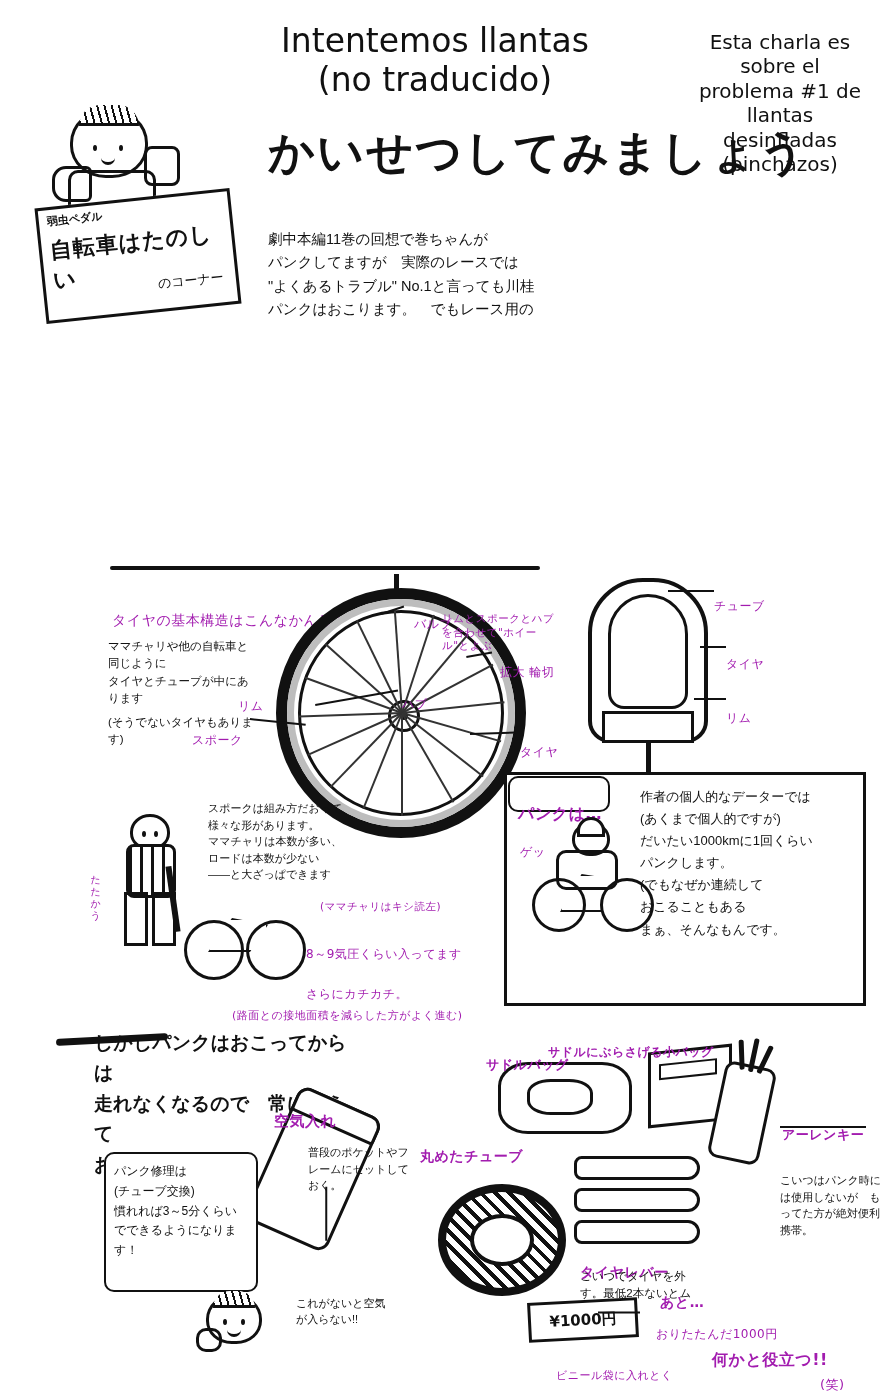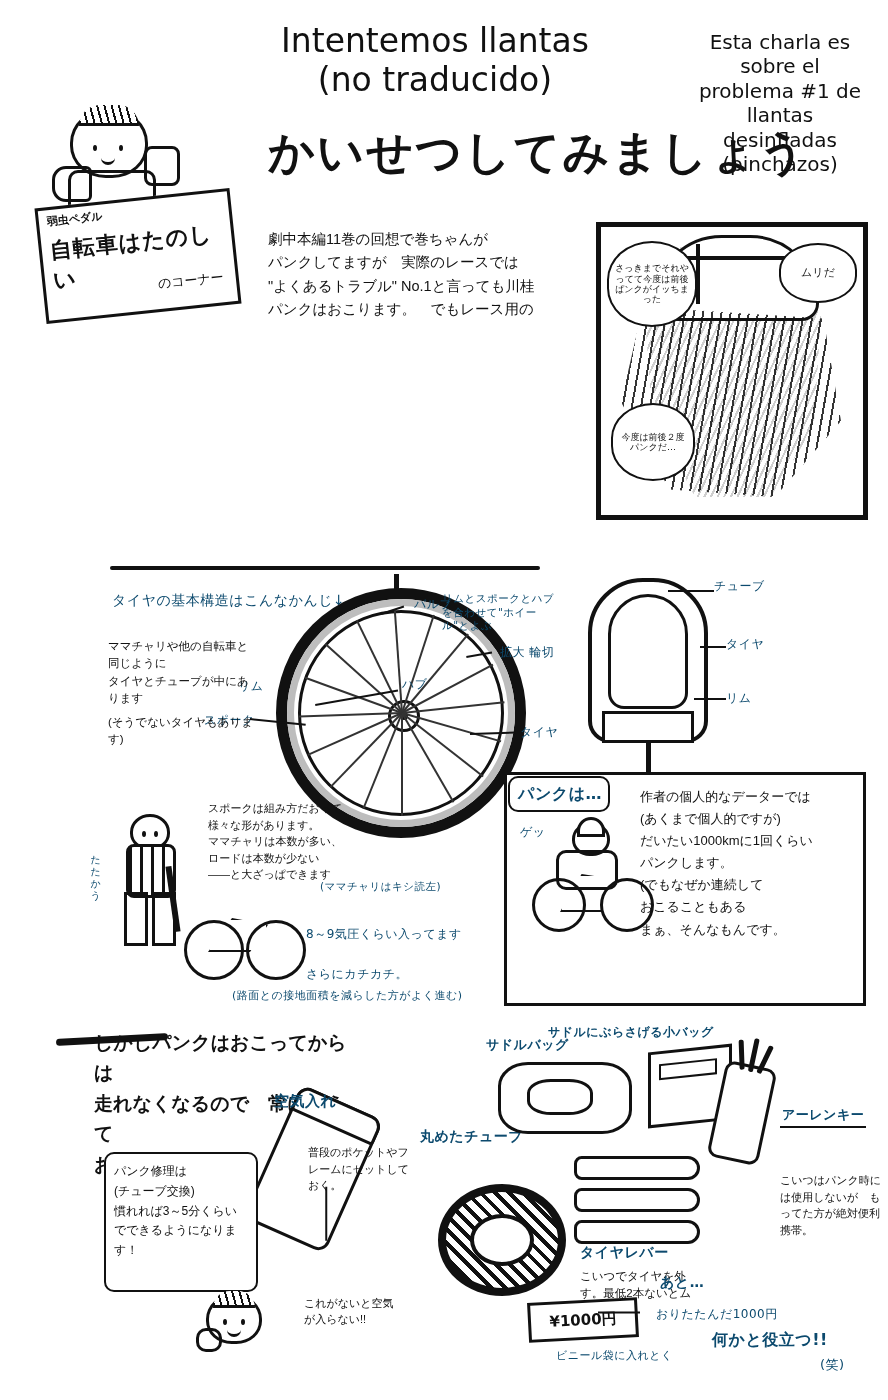--- a/index.html
+++ b/index.html
@@ -5,22 +5,22 @@
   html,body{margin:0;padding:0;background:#fff;}
   body{width:888px;height:1400px;position:relative;overflow:hidden;
        font-family:"Liberation Sans",sans-serif;color:#111;}
   .page{position:absolute;inset:0;background:#ffffff;}
 
   
   .title-es{position:absolute;left:200px;top:22px;width:470px;text-align:center;
             font-size:33px;line-height:1.18;color:#111;font-family:"DejaVu Sans",sans-serif;}
   .sidenote-es{position:absolute;left:690px;top:30px;width:180px;text-align:center;
             font-size:20px;line-height:1.22;color:#111;font-family:"DejaVu Sans",sans-serif;}
-  .jp{position:absolute;font-family:"DejaVu Sans",sans-serif;color:#0c4a6e;
-      letter-spacing:.5px;white-space:pre;}
+  .jp{position:absolute;font-family:"DejaVu Sans",sans-serif;color:#a21caf;
+      letter-spacing:.5px;white-space:pre;margin-top:20px;}
   .jp.b{font-weight:bold;}
 
   
   .brush{position:absolute;font-family:"DejaVu Sans",sans-serif;font-weight:bold;
          color:#111;letter-spacing:2px;}
 
   
   .panel{position:absolute;border:3px solid #111;background:#fff;}
   .rbox{position:absolute;border:2px solid #111;border-radius:10px;background:#fff;}
   .hline{position:absolute;background:#111;}
@@ -151,31 +151,20 @@
 
   <div class="brush" style="left:268px;top:122px;font-size:46px;">かいせつしてみましょう</div>
 
   <div style="position:absolute;left:268px;top:228px;width:312px;font-size:14.5px;line-height:1.62;">
     <div>劇中本編11巻の回想で巻ちゃんが</div>
     <div>パンクしてますが　実際のレースでは</div>
     <div>"よくあるトラブル" No.1と言っても川桂</div>
     <div>パンクはおこります。　でもレース用の</div>
   </div>
 
-  <div class="manga">
-    <div class="face"></div>
-    <div class="helmet"></div>
-
-    <div style="position:absolute;left:20px;top:80px;width:220px;height:190px;
-        background:repeating-linear-gradient(100deg,#111 0 2px,transparent 2px 9px);
-        clip-path:polygon(10% 0,92% 6%,100% 60%,70% 100%,22% 96%,0 50%);opacity:.85;"></div>
-    <div class="bub" style="left:6px;top:14px;width:78px;height:74px;">さっきまでそれやってて今度は前後ぱンクがイッちまった</div>
-    <div class="bub" style="left:10px;top:176px;width:72px;height:66px;">今度は前後２度パンクだ…</div>
-    <div class="bub" style="left:178px;top:16px;width:66px;height:48px;font-size:11px;">ムリだ</div>
-  </div>
 
   <div class="brushline" style="left:110px;top:566px;width:430px;height:4px;"></div>
 
   <div class="jp" style="left:112px;top:592px;font-size:14px;">タイヤの基本構造はこんなかんじ↓</div>
 
   <div class="wheel-wrap">
     <div class="tire"></div>
     <div class="tire2"></div>
     <div class="rim"></div>
     <div class="hub"></div>
@@ -199,21 +188,21 @@
     <div style="position:absolute;left:118px;top:-14px;width:5px;height:22px;background:#111;"></div>
   </div>
 
   <div class="jp" style="left:414px;top:596px;font-size:12px;">バルブ</div>
   <div class="lead" style="left:404px;top:606px;width:24px;transform:rotate(162deg);"></div>
   <div class="jp" style="left:442px;top:592px;font-size:10.5px;line-height:1.3;width:120px;white-space:normal;"><span>リムとスポークとハブを合わせて"ホイール"とよぶ</span></div>
   <div class="jp" style="left:402px;top:676px;font-size:12px;">ハブ</div>
   <div class="lead" style="left:398px;top:690px;width:84px;transform:rotate(170deg);"></div>
   <div class="jp" style="left:520px;top:724px;font-size:12px;">タイヤ</div>
   <div class="lead" style="left:516px;top:732px;width:46px;transform:rotate(178deg);"></div>
-  <div class="jp" style="left:204px;top:712px;font-size:12px;">スポーク</div>
+  <div class="jp" style="left:192px;top:712px;font-size:12px;">スポーク</div>
   <div class="lead" style="left:250px;top:718px;width:56px;transform:rotate(6deg);"></div>
   <div class="jp" style="left:238px;top:678px;font-size:12px;">リム</div>
   <div class="jp" style="left:500px;top:644px;font-size:12px;">拡大 輪切</div>
   <div class="lead" style="left:492px;top:652px;width:26px;transform:rotate(170deg);"></div>
 
   <div class="xsec">
     <div class="outer"></div>
     <div class="inner"></div>
     <div class="rimb"></div>
     <div class="stem"></div>
@@ -292,21 +281,21 @@
     <div>しかしパンクはおこってからは</div>
     <div>走れなくなるので　常に備えて</div>
     <div>おきましょう！</div>
   </div>
 
   <div class="pump">
     <div class="cap"></div>
   </div>
   <div class="jp b" style="left:274px;top:1092px;font-size:15px;">空気入れ</div>
   <div style="position:absolute;left:308px;top:1144px;width:110px;font-size:11px;line-height:1.5;"><span>普段のポケットやフレームにセットしておく。</span></div>
-  <div style="position:absolute;left:304px;top:1296px;width:92px;font-size:11px;line-height:1.45;"><span>これがないと空気が入らない!!</span></div>
+  <div style="position:absolute;left:296px;top:1296px;width:92px;font-size:11px;line-height:1.45;"><span>これがないと空気が入らない!!</span></div>
   <div class="lead" style="left:326px;top:1240px;width:54px;transform:rotate(-90deg);"></div>
 
   <div class="tube">
     <div class="hole"></div>
   </div>
   <div class="jp b" style="left:420px;top:1128px;font-size:14px;">丸めたチューブ</div>
 
   <div class="sbag"></div>
   <div class="jp b" style="left:486px;top:1036px;font-size:13px;">サドルバッグ</div>
   <div class="sbag2"></div>

